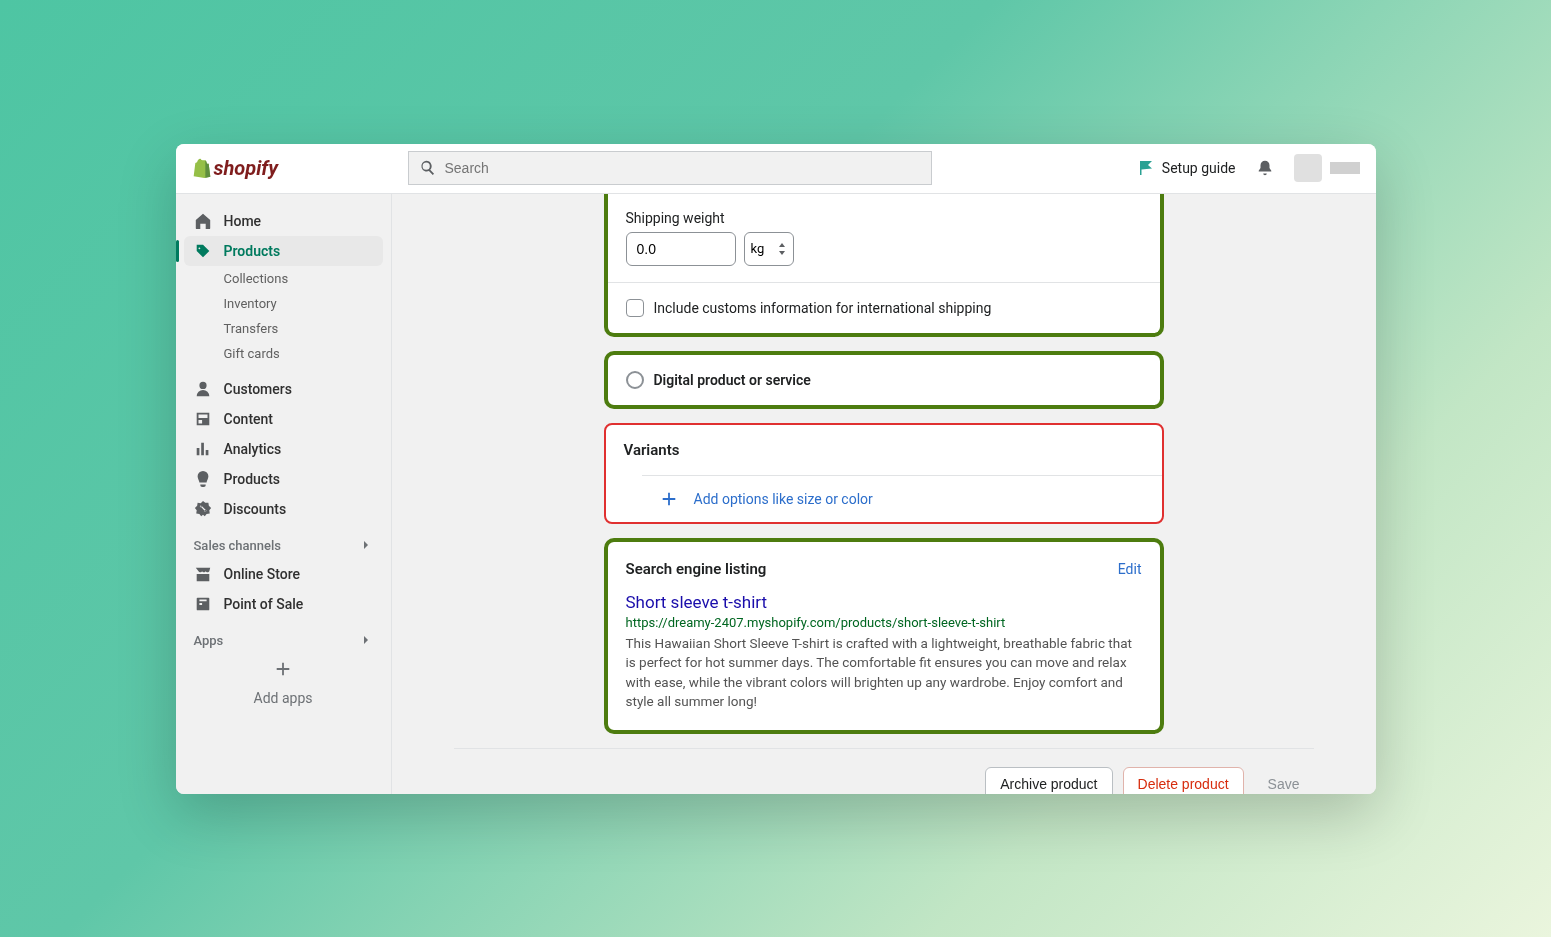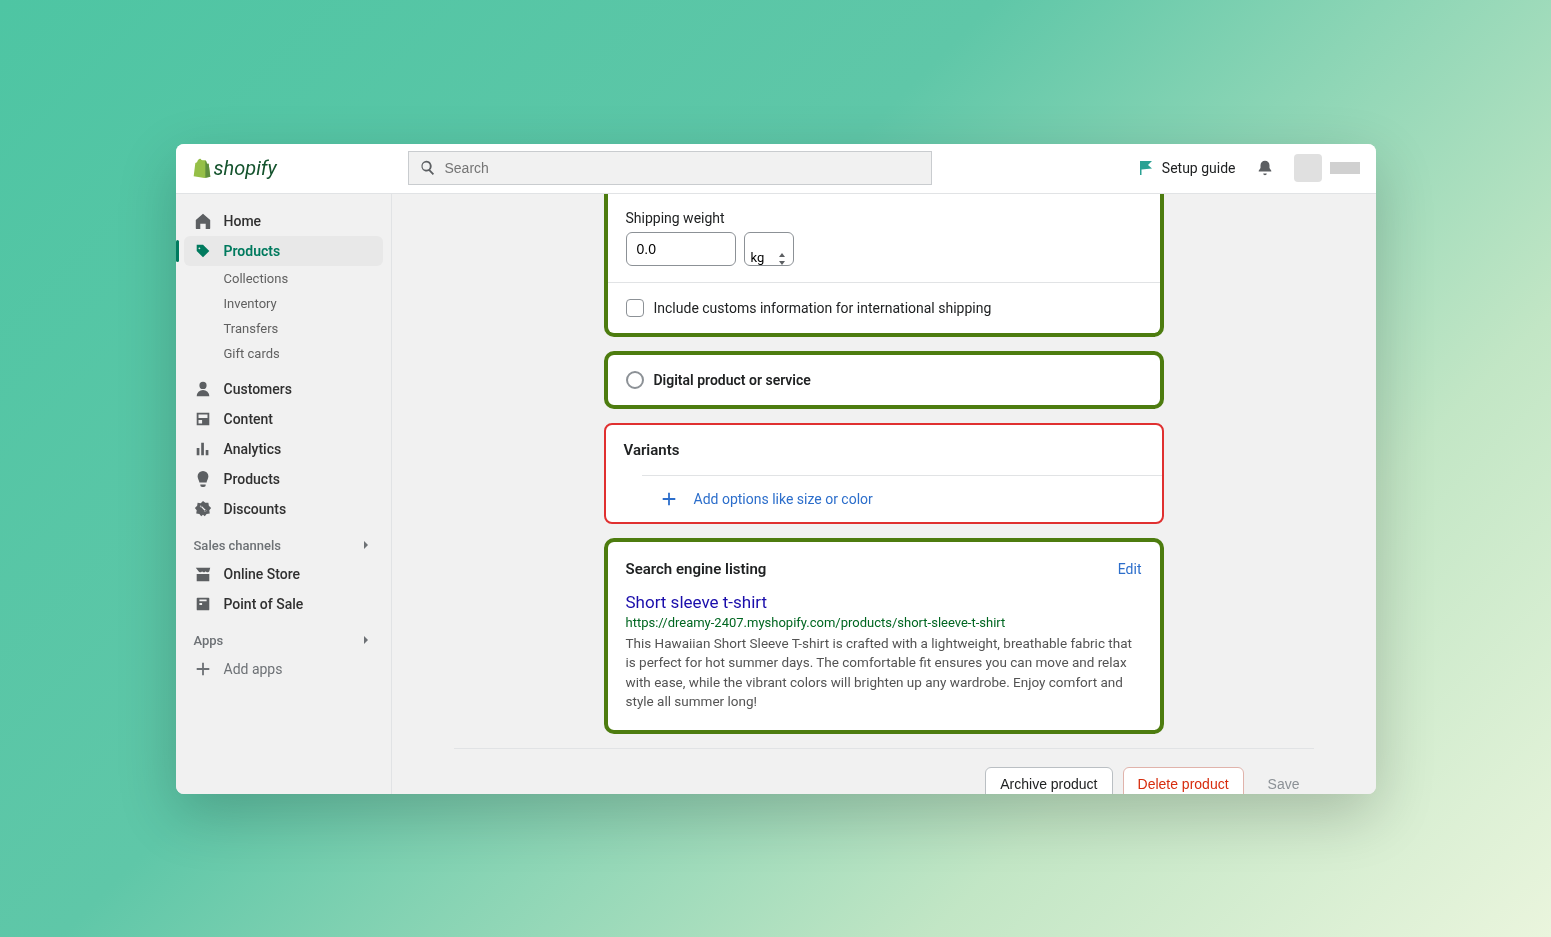--- a/index.html
+++ b/index.html
@@ -28,24 +28,24 @@
       display: flex;
       align-items: center;
       padding: 0 16px;
       border-bottom: 1px solid #e1e3e5;
       gap: 16px;
     }
     .logo {
       display: flex;
       align-items: center;
       gap: 2px;
-      font-weight: 400;
+      font-weight: 700;
       font-size: 20px;
       font-style: italic;
-      color: #14532d;
+      color: #7f1d1d;
       width: 200px;
     }
     .logo-icon {
       width: 20px;
       height: 22px;
     }
     .search-box {
       flex: 1;
       max-width: 524px;
       height: 34px;
@@ -157,20 +157,21 @@
     }
     .chevron { width: 14px; height: 14px; }
     .add-apps {
       display: flex;
       align-items: center;
       gap: 12px;
       padding: 6px 10px;
       font-size: 14px;
       color: #6d7175;
       cursor: pointer;
+      flex-direction: column;
     }
     .main {
       flex: 1;
       overflow-y: auto;
       padding: 0 20px 20px;
       background: #f1f1f1;
     }
     .card {
       background: #fff;
       border: 4px solid #4d7c0f;
@@ -203,21 +204,21 @@
       font-size: 14px;
     }
     .unit-select {
       width: 50px;
       height: 34px;
       border: 1px solid #8c9196;
       border-radius: 6px;
       padding: 0 6px;
       font-size: 13px;
       display: flex;
-      align-items: flex-end;
+      align-items: center;
       justify-content: space-between;
       background: #fff;
       cursor: pointer;
     }
     .checkbox-row {
       display: flex;
       align-items: center;
       gap: 10px;
       font-size: 14px;
       color: #202223;

